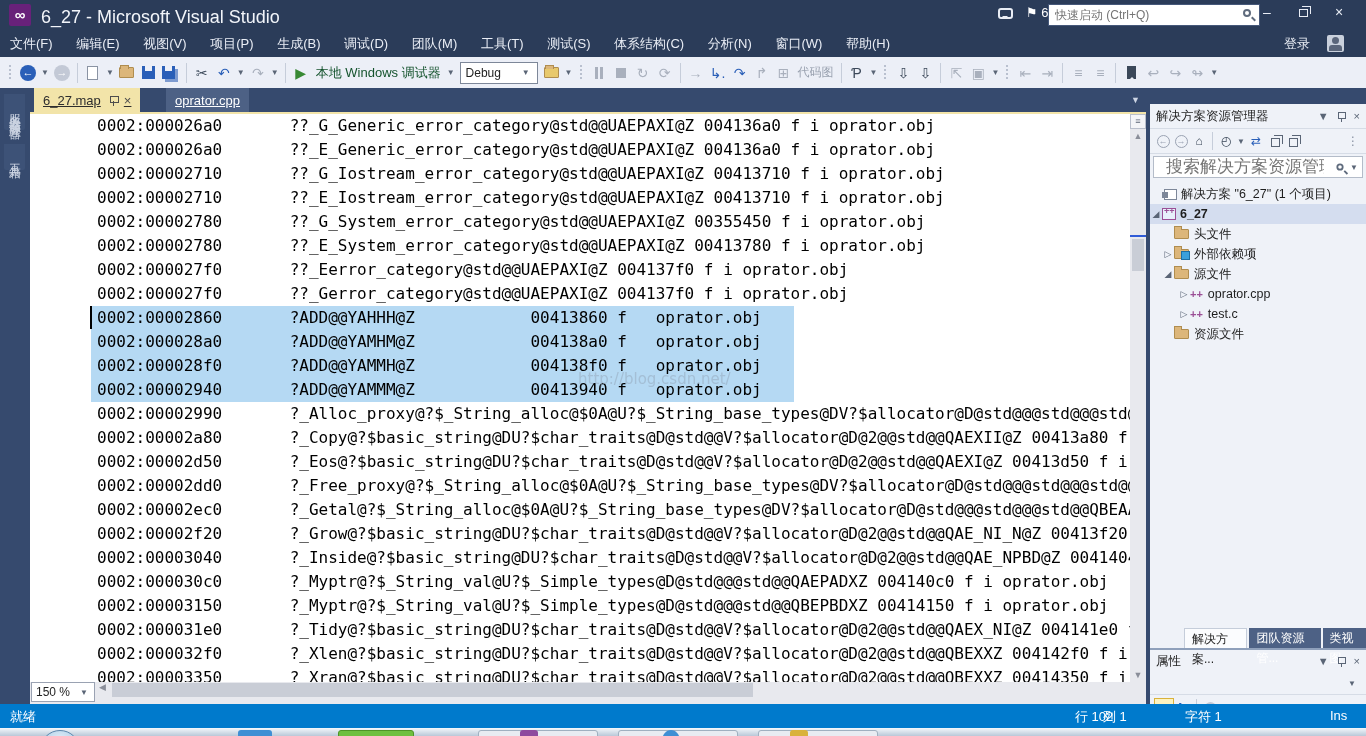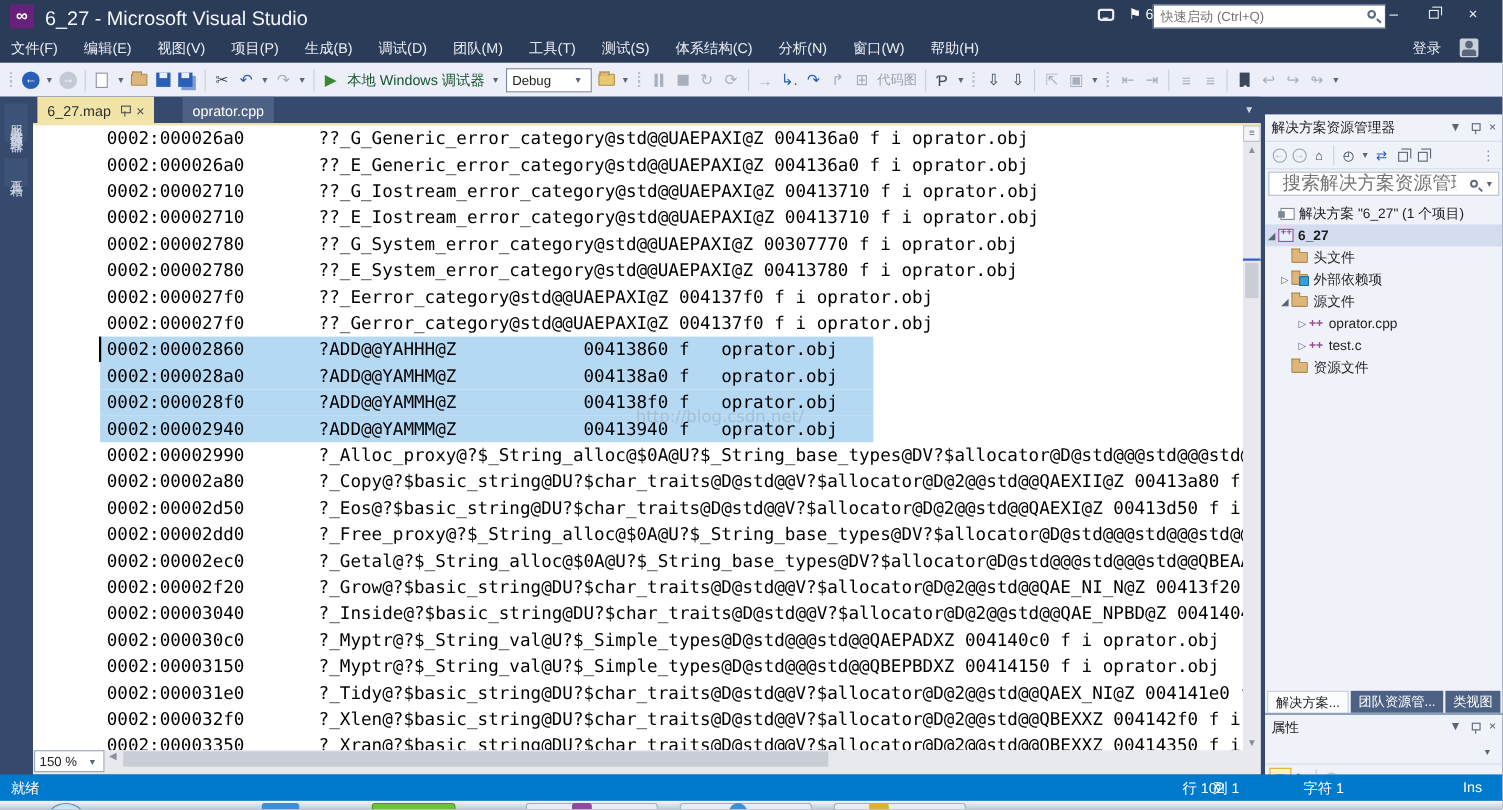--- a/index.html
+++ b/index.html
@@ -58,21 +58,21 @@
 
   
   .main { position:absolute; left:0; top:88px; width:1366px; height:616px; background:#364a6e; }
 
   .side-strip { position:absolute; left:0; top:0; width:30px; height:616px; background:#364a6e; }
   .vtab { writing-mode:vertical-rl; display:block; margin:6px 4px 0 4px; padding:10px 2px; background:#3d5277; color:#cdd5e3; font-size:12px; letter-spacing:2px; border-radius:0 0 2px 2px; }
   .vtab + .vtab { margin-top:14px; }
 
   
   .tabrow { position:absolute; left:30px; top:0; width:1116px; height:24px; background:#364a6e; }
-  .tab { position:absolute; top:0; height:24px; display:flex; align-items:center; padding:0 9px; font-size:13px; }
+  .tab { position:absolute; top:0; height:24px; display:flex; align-items:center; padding:0 9px; font-size:13px;text-decoration:underline; }
   .tab.active { left:4px; background:#f2e4a9; color:#2d2d2d; }
   .tab.inactive { left:136px; background:#4d6185; color:#fff; }
   .pin { display:inline-block; position:relative; width:9px; height:11px; margin:0 4px 0 8px; }
   .pin::before { content:""; position:absolute; left:1px; top:1px; width:7px; height:5px; border:1px solid #4d4d4d; background:#f2e4a9; }
   .pin::after { content:""; position:absolute; left:4px; top:6px; width:1px; height:5px; background:#4d4d4d; }
   .tab-x { font-size:13px; color:#4d4d4d; margin-left:2px; }
   .tab-ovf { position:absolute; right:6px; top:7px; font-size:9px; color:#cdd5e4; }
 
   
   .editor-body { position:absolute; left:30px; top:24px; width:1116px; height:592px; background:#fff; border-top:2px solid #f2e4a9; }
@@ -123,21 +123,21 @@
   .trow.selrow { background:#d4ddef; font-weight:bold; }
   .sol-ico { display:inline-block; width:13px; height:11px; border:1px solid #7d8799; background:#fff; position:relative; margin:0 4px 0 2px; flex:none; }
   .sol-ico::after { content:""; position:absolute; left:-3px; top:2px; width:6px; height:6px; background:#7d8799; }
   .prj-ico { display:inline-block; width:14px; height:12px; border:1px solid #9b4f96; background:#e8f0fb; position:relative; margin:0 4px 0 0; flex:none; }
   .prj-ico::after { content:"++"; position:absolute; left:1px; top:-3px; color:#9b4f96; font-size:9px; font-weight:bold; }
   .folder { display:inline-block; width:15px; height:10px; background:#dcb67a; border:1px solid #b08d4f; border-radius:1px; position:relative; margin:0 5px 0 0; flex:none; }
   .folder::before { content:""; position:absolute; left:-1px; top:-4px; width:6px; height:3px; background:#dcb67a; border:1px solid #b08d4f; border-bottom:0; }
   .folder.blue::after { content:""; position:absolute; right:-2px; bottom:-2px; width:7px; height:7px; background:#3aa0dc; border:1px solid #1d6fa5; }
   .cppico { color:#9b4f96; font-weight:bold; font-size:11px; margin-right:5px; flex:none; }
 
-  .btabs { display:flex; align-items:flex-end; height:22px; padding-left:2px; background:#eff2f8; }
+  .btabs { display:flex; align-items:flex-end; height:22px; padding-left:2px; background:#eff2f8;margin-left:32px; }
   .btab { height:20px; line-height:20px; padding:0 7px; font-size:12px; }
   .btab.on { background:#fbfcfe; color:#1e1e1e; border:1px solid #c5cdda; border-bottom:0; }
   .btab.off { background:#4d6185; color:#fff; margin-left:2px; }
 
   .props-h { border-top:2px solid #8fa0bb; }
   .pcombo { display:flex; align-items:center; justify-content:flex-end; height:22px; padding:0 8px; color:#444; }
   .ptoolbar { display:flex; align-items:center; height:26px; padding:0 4px; border-top:1px solid #d6dce6; }
   .cat-ic { display:inline-flex; width:20px; height:20px; background:#fdf3c0; border:1px solid #d9b23c; align-items:center; justify-content:center; color:#3b4859; font-size:12px; }
   .az-ic { color:#2a5fb8; font-weight:bold; font-size:11px; width:18px; text-align:center; }
   .gear-ic { display:inline-block; width:11px; height:11px; border:2px solid #c3c9d6; border-radius:50%; }
@@ -302,21 +302,21 @@
       </div>
       <span class="tab-ovf">▼</span>
     </div>
 
     <div class="editor-body">
       <div class="code">
         <div class="line">0002:000026a0       ??_G_Generic_error_category@std@@UAEPAXI@Z 004136a0 f i oprator.obj</div>
         <div class="line">0002:000026a0       ??_E_Generic_error_category@std@@UAEPAXI@Z 004136a0 f i oprator.obj</div>
         <div class="line">0002:00002710       ??_G_Iostream_error_category@std@@UAEPAXI@Z 00413710 f i oprator.obj</div>
         <div class="line">0002:00002710       ??_E_Iostream_error_category@std@@UAEPAXI@Z 00413710 f i oprator.obj</div>
-        <div class="line">0002:00002780       ??_G_System_error_category@std@@UAEPAXI@Z 00307770 f i oprator.obj</div>
+        <div class="line">0002:00002780       ??_G_System_error_category@std@@UAEPAXI@Z 00355450 f i oprator.obj</div>
         <div class="line">0002:00002780       ??_E_System_error_category@std@@UAEPAXI@Z 00413780 f i oprator.obj</div>
         <div class="line">0002:000027f0       ??_Eerror_category@std@@UAEPAXI@Z 004137f0 f i oprator.obj</div>
         <div class="line">0002:000027f0       ??_Gerror_category@std@@UAEPAXI@Z 004137f0 f i oprator.obj</div>
         <div class="line sel"><span class="seltext">0002:00002860       ?ADD@@YAHHH@Z            00413860 f   oprator.obj</span></div>
         <div class="line sel"><span class="seltext">0002:000028a0       ?ADD@@YAMHM@Z            004138a0 f   oprator.obj</span></div>
         <div class="line sel"><span class="seltext">0002:000028f0       ?ADD@@YAMMH@Z            004138f0 f   oprator.obj</span></div>
         <div class="line sel"><span class="seltext">0002:00002940       ?ADD@@YAMMM@Z            00413940 f   oprator.obj</span></div>
         <div class="line">0002:00002990       ?_Alloc_proxy@?$_String_alloc@$0A@U?$_String_base_types@DV?$allocator@D@std@@@std@@@std@@QAEXXZ 00413990 f i oprator.obj</div>
         <div class="line">0002:00002a80       ?_Copy@?$basic_string@DU?$char_traits@D@std@@V?$allocator@D@2@@std@@QAEXII@Z 00413a80 f i oprator.obj</div>
         <div class="line">0002:00002d50       ?_Eos@?$basic_string@DU?$char_traits@D@std@@V?$allocator@D@2@@std@@QAEXI@Z 00413d50 f i oprator.obj</div>

